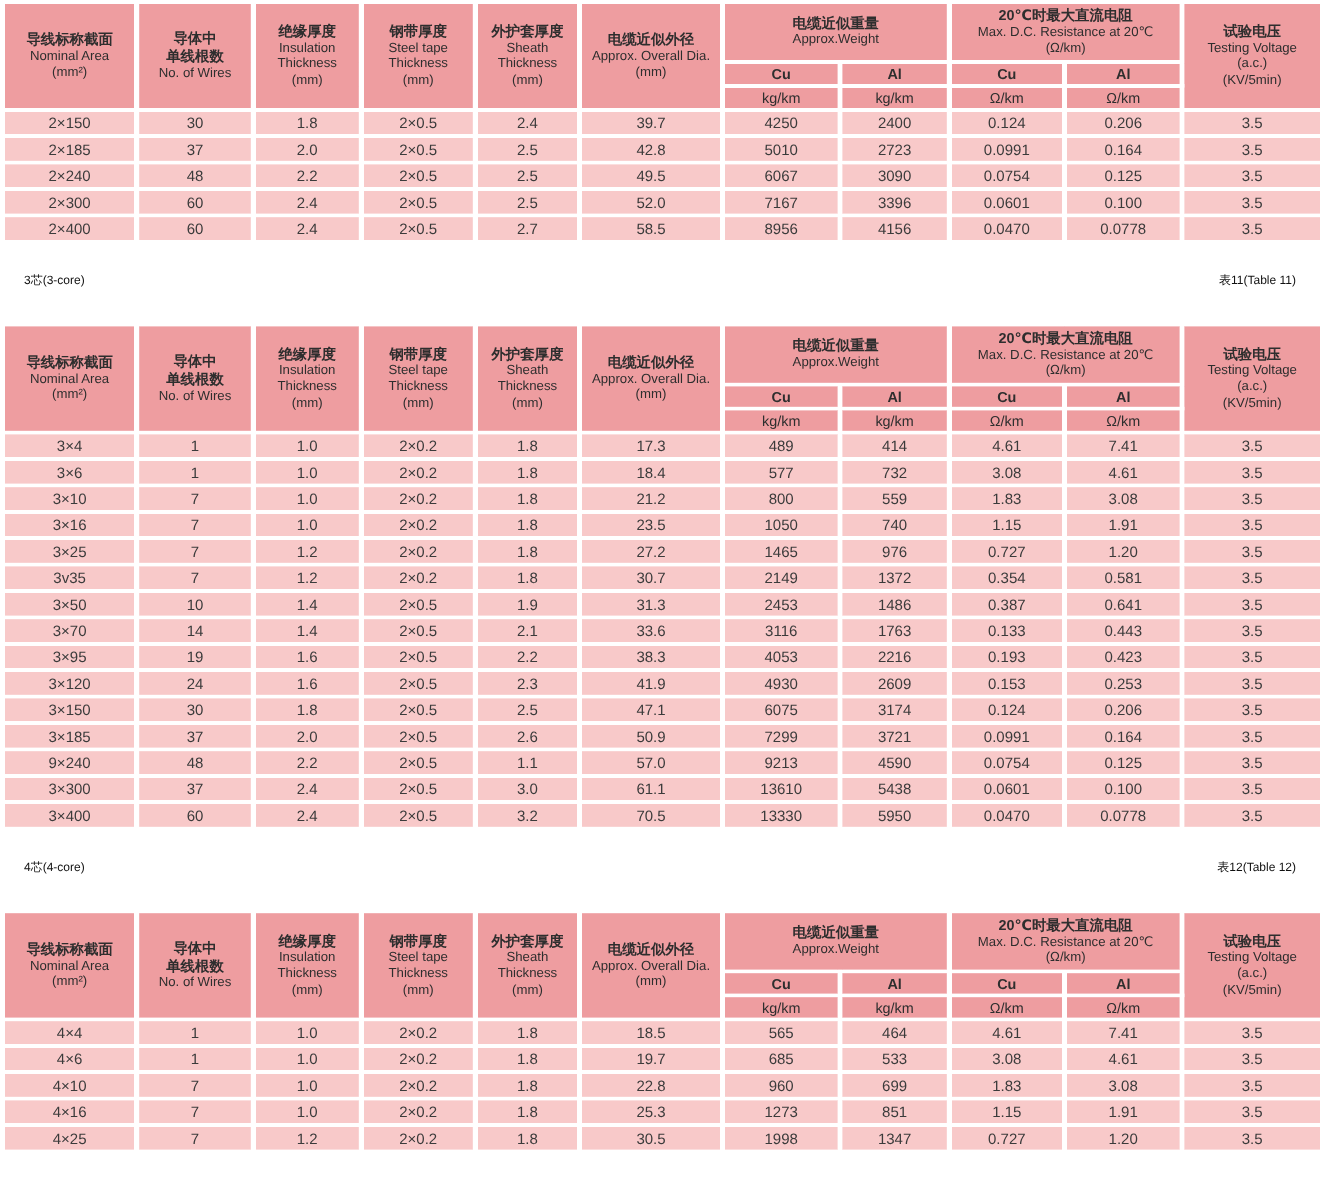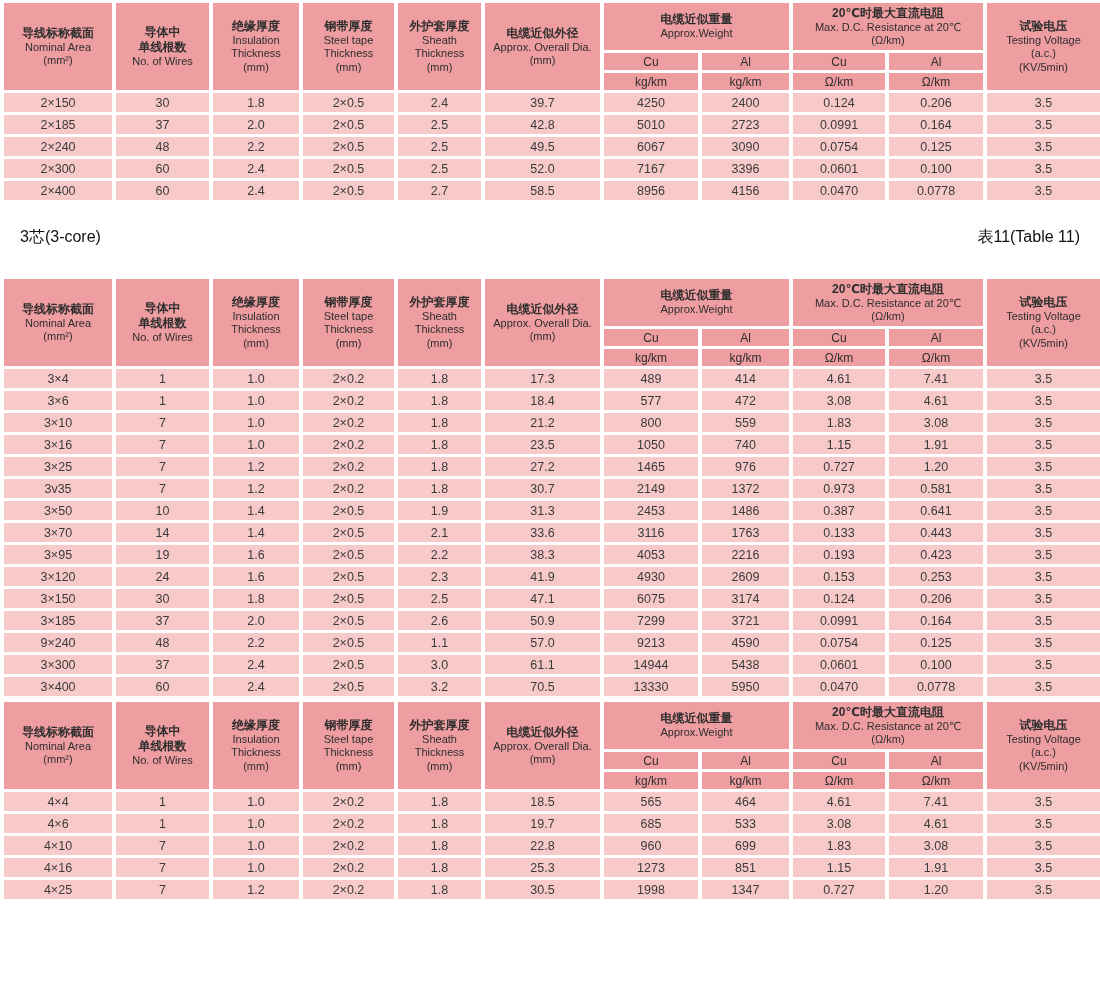--- a/index.html
+++ b/index.html
@@ -28,32 +28,32 @@
     color:#2e2e2e;
     font-weight:400;
   }
   tbody td{
     background:#f8c9c9;
     font-size:12.5px;
     color:#3b3b3b;
     height:19px;
   }
   tr.hrow-1 th{height:47px;}
-  tr.hrow-2 th{height:17px;}
+  tr.hrow-2 th{height:17px;font-weight:bold;}
   tr.hrow-3 th{height:17px;}
   .zh{font-size:12px;font-weight:700;line-height:1.25;}
   .en{font-size:11px;font-weight:400;line-height:1.2;}
   .sub{font-size:12px;}
   .heading{
     display:flex;
     justify-content:space-between;
     align-items:center;
     padding:0 20px;
     margin:24px 0 28px 0;
-    font-size:16px;
+    font-size:10px;
     color:#111;
   }
   
   col.c1{width:112px;} col.c2{width:97px;}  col.c3{width:90px;}
   col.c4{width:95px;}  col.c5{width:87px;}  col.c6{width:119px;}
   col.c7{width:98px;}  col.c8{width:91px;}  col.c9{width:96px;}
   col.c10{width:98px;} col.c11{width:117px;}
 </style>
 </head>
 <body>
@@ -307,21 +307,21 @@
             <td>3.5</td>
           </tr>
           <tr>
             <td>3×6</td>
             <td>1</td>
             <td>1.0</td>
             <td>2×0.2</td>
             <td>1.8</td>
             <td>18.4</td>
             <td>577</td>
-            <td>472</td>
+            <td>732</td>
             <td>3.08</td>
             <td>4.61</td>
             <td>3.5</td>
           </tr>
           <tr>
             <td>3×10</td>
             <td>7</td>
             <td>1.0</td>
             <td>2×0.2</td>
             <td>1.8</td>
@@ -360,21 +360,21 @@
           </tr>
           <tr>
             <td>3v35</td>
             <td>7</td>
             <td>1.2</td>
             <td>2×0.2</td>
             <td>1.8</td>
             <td>30.7</td>
             <td>2149</td>
             <td>1372</td>
-            <td>0.973</td>
+            <td>0.354</td>
             <td>0.581</td>
             <td>3.5</td>
           </tr>
           <tr>
             <td>3×50</td>
             <td>10</td>
             <td>1.4</td>
             <td>2×0.5</td>
             <td>1.9</td>
             <td>31.3</td>
@@ -462,21 +462,21 @@
             <td>0.125</td>
             <td>3.5</td>
           </tr>
           <tr>
             <td>3×300</td>
             <td>37</td>
             <td>2.4</td>
             <td>2×0.5</td>
             <td>3.0</td>
             <td>61.1</td>
-            <td>14944</td>
+            <td>13610</td>
             <td>5438</td>
             <td>0.0601</td>
             <td>0.100</td>
             <td>3.5</td>
           </tr>
           <tr>
             <td>3×400</td>
             <td>60</td>
             <td>2.4</td>
             <td>2×0.5</td>
@@ -486,20 +486,24 @@
             <td>5950</td>
             <td>0.0470</td>
             <td>0.0778</td>
             <td>3.5</td>
           </tr>
         </tbody>
     </table>
   </section>
 
   <section id="table-4core">
+    <div class="heading">
+      <span>4芯(4-core)</span>
+      <span>表12(Table 12)</span>
+    </div>
     <table>
       <colgroup>
         <col class="c1">
           <col class="c2">
           <col class="c3">
           <col class="c4">
         <col class="c5">
           <col class="c6">
           <col class="c7">
           <col class="c8">

